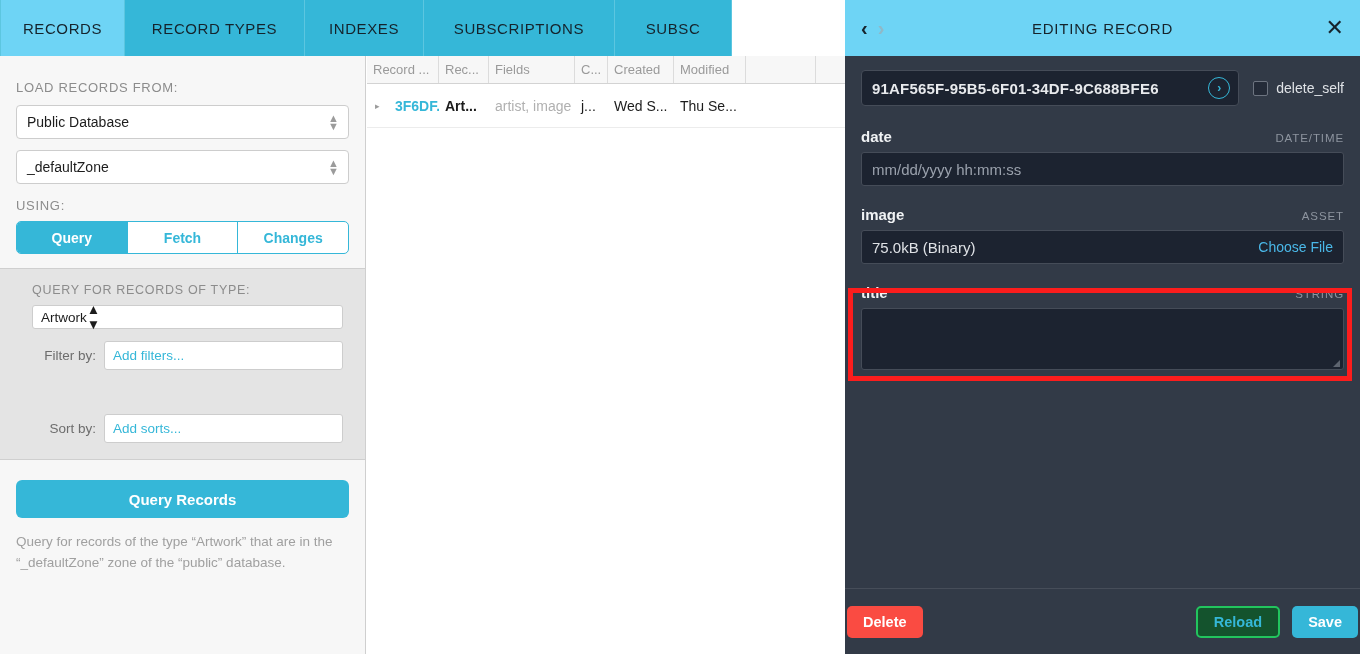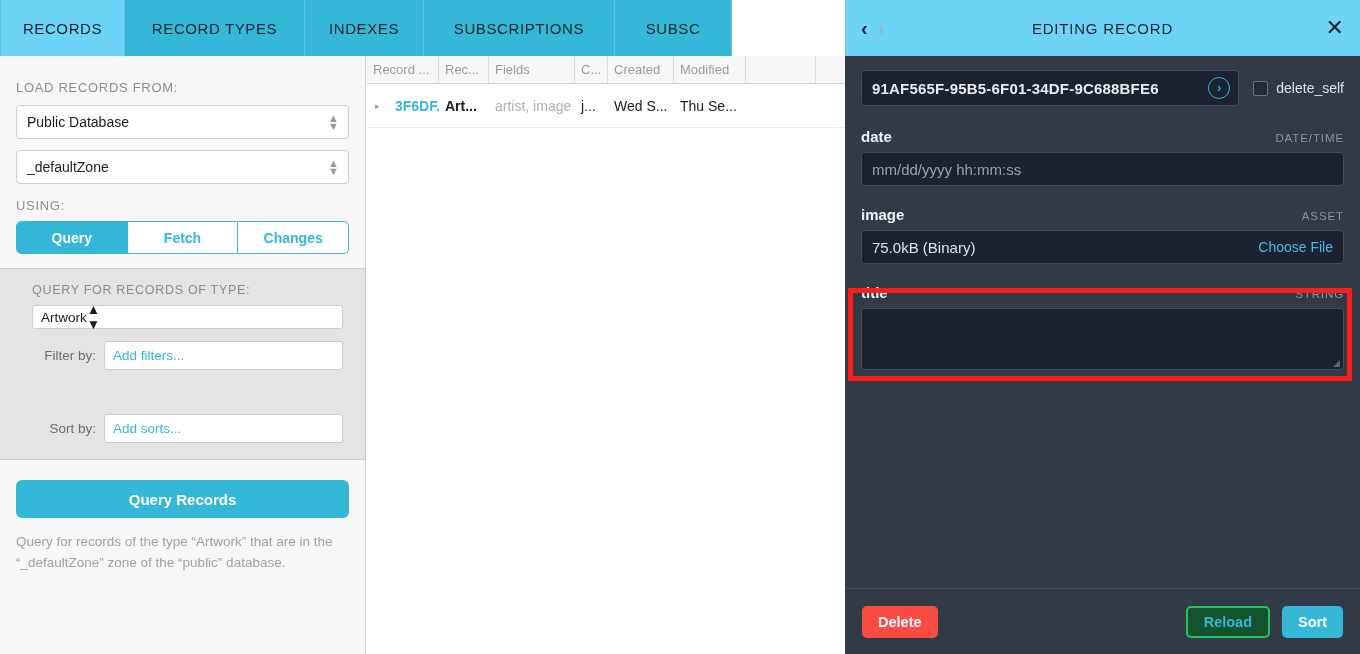--- a/index.html
+++ b/index.html
@@ -160,21 +160,21 @@
     content: ""; position: absolute; right: 3px; bottom: 2px;
     width: 0; height: 0; border-left: 7px solid transparent; border-bottom: 7px solid #5d646f;
   }
   .highlight-box {
     position: absolute; left: 3px; top: 232px; width: 504px; height: 93px;
     border: 5px solid #fc1d1d; pointer-events: none;
   }
 
   .panel-foot {
     position: absolute; left: 0; bottom: 0; width: 515px; height: 66px;
-    border-top: 1px solid #464d59; display: flex; align-items: center; padding: 0 17px;
+    border-top: 1px solid #464d59; display: flex; align-items: center; padding: 0 2px;
   }
   .btn { height: 32px; border-radius: 5px; display: flex; align-items: center;
     justify-content: center; font-size: 14.5px; font-weight: bold; padding: 0 16px; border: none; }
   .btn-delete { background: #fa4b42; color: #ffffff; }
   .btn-reload { background: #14532d; color: #35b7d8; border: 2px solid #22c55e; margin-left: auto; }
   .btn-save { background: #35b7d8; color: #ffffff; margin-left: 12px; }
 </style>
 </head>
 <body>
 
@@ -310,17 +310,17 @@
             <div class="ftext"></div>
           </div>
         </div>
 
       <div class="highlight-box"></div>
     </div>
 
     <div class="panel-foot">
       <button class="btn btn-delete">Delete</button>
       <button class="btn btn-reload">Reload</button>
-      <button class="btn btn-save">Sort</button>
+      <button class="btn btn-save">Save</button>
     </div>
   </div>
 
 </div>
 
 </body></html>

